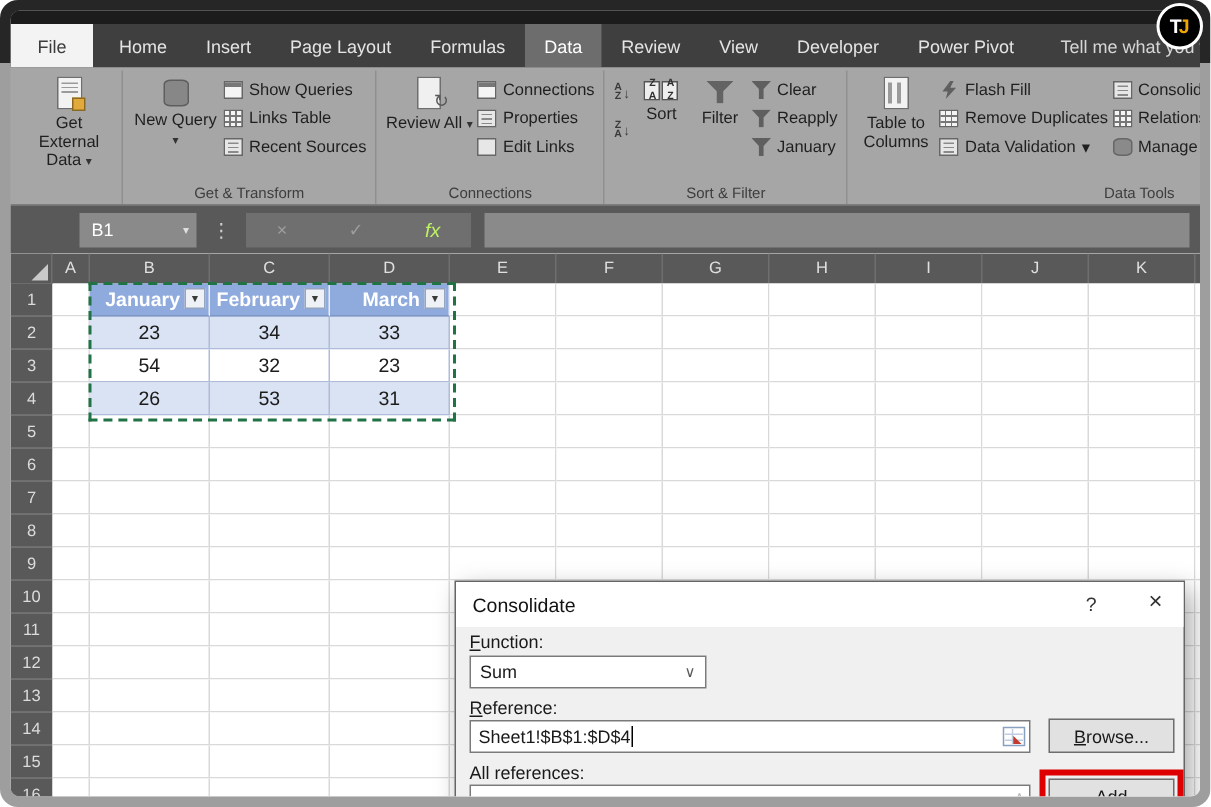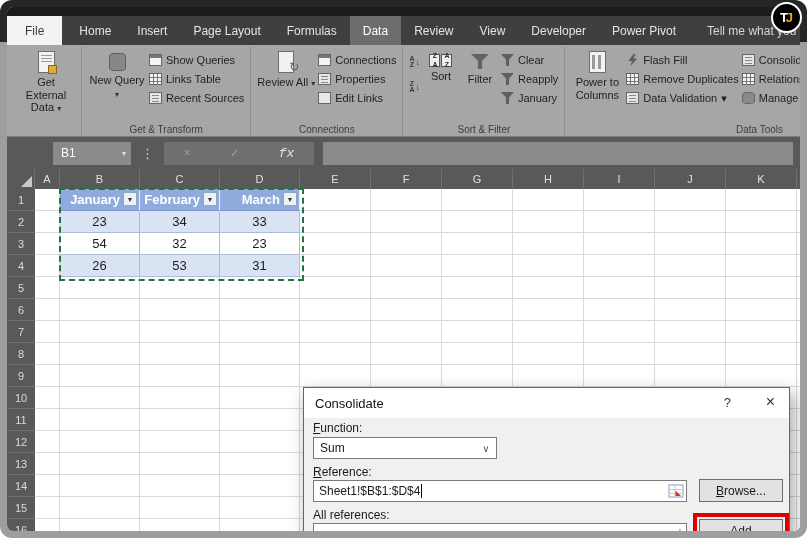--- a/index.html
+++ b/index.html
@@ -63,21 +63,21 @@
   .sic.win{background:#f4f4f4;}
   .sic.win::after{content:"";position:absolute;left:0;right:0;top:0;height:3px;background:#777;}
   
   .fbar{height:32px;background:#595959;display:flex;align-items:center;padding-left:46px;flex:none;}
   .namebox{width:78px;height:23px;background:#8a8a8a;display:flex;align-items:center;color:#fff;font-size:12px;
      padding:0 5px 0 8px;justify-content:space-between;box-sizing:border-box;}
   .nchev{font-size:8px;color:#dedede;}
   .fdots{color:#cfcfcf;font-size:13px;margin:0 10px;}
   .fxbox{width:150px;height:23px;background:#6f6f6f;display:flex;align-items:center;justify-content:space-around;}
   .fxi{color:#9d9d9d;font-size:12px;}
-  .fxi.fx{font-family:Liberation Mono, monospace;font-style:italic;font-size:13px;color:#e5e5e5;}
+  .fxi.fx{font-family:Liberation Sans, sans-serif;font-style:italic;font-size:13px;color:#bef264;}
   .finput{flex:1;height:23px;background:#8a8a8a;margin:0 7px 0 9px;}
   
   .sheet{position:relative;flex:1;background:#fff;overflow:hidden;}
   .colheads{display:flex;height:20px;background:#595959;}
   .corner{width:28px;flex:none;position:relative;border-right:1px solid #6f6f6f;box-sizing:border-box;background:#595959;}
   .corner::after{content:"";position:absolute;right:2px;bottom:2px;border-left:11px solid transparent;border-bottom:11px solid #c9c9c9;}
   .chc{flex:none;display:flex;align-items:center;justify-content:center;color:#e0e0e0;font-size:11px;
        border-right:1px solid #6f6f6f;box-sizing:border-box;}
   .chc.fill,.gc.fill{flex:1;border-right:none;}
   .gr{display:flex;height:22px;flex:none;}
@@ -94,21 +94,21 @@
   .ants{position:absolute;left:52px;top:19px;width:241px;height:89px;border:2px dashed #217346;pointer-events:none;z-index:3;}
   
   .dialog{position:absolute;left:296px;top:218px;width:487px;height:290px;background:#f0f0f0;
      border:1px solid #656565;box-shadow:4px 6px 16px rgba(0,0,0,.35);z-index:10;font-size:12px;color:#1a1a1a;box-sizing:border-box;}
   .dtop{position:absolute;left:0;top:0;right:0;height:30px;background:#fff;}
   .dtitle{position:absolute;left:11px;top:8px;font-size:13px;color:#111;}
   .dhelp{position:absolute;right:58px;top:7px;font-size:13px;color:#333;}
   .dclose{position:absolute;right:14px;top:5px;font-size:16px;color:#333;}
   .dlabel{position:absolute;font-size:12px;color:#1a1a1a;}
   .u{text-decoration:underline;}
-  .combo{position:absolute;left:9px;top:49px;width:184px;height:22px;background:#fff;border:1px solid #7a7a7a;
+  .combo{position:absolute;left:9px;top:49px;width:158px;height:22px;background:#fff;border:1px solid #7a7a7a;
      box-sizing:border-box;display:flex;align-items:center;}
   .combo>span:first-child{padding-left:6px;flex:1;}
   .cchev{width:20px;text-align:center;color:#5a5a5a;font-size:10px;}
   .reffield{position:absolute;left:9px;top:92px;width:374px;height:22px;background:#fff;border:1px solid #7a7a7a;
      box-sizing:border-box;display:flex;align-items:center;padding-left:5px;}
   .caret{width:1px;height:14px;background:#000;margin-left:1px;}
   .rangeicon{margin-left:auto;margin-right:2px;display:flex;}
   .dbtn{position:absolute;width:84px;height:23px;background:#e1e1e1;border:1px solid #6e6e6e;box-sizing:border-box;
      display:flex;align-items:center;justify-content:center;font-size:12px;color:#1a1a1a;}
   .listbox{position:absolute;left:9px;top:135px;width:374px;height:53px;background:#fff;border:1px solid #7a7a7a;box-sizing:border-box;}
@@ -236,21 +236,21 @@
               <span class="sic funnel"></span>
               <span>January</span>
             </div>
         </div>
         <div class="glabel">Sort &amp; Filter</div>
       </div>
 
       <div class="rgroup" style="border-right:none;">
         <div class="rbig" style="width:52px;">
           <div class="bic doccols"></div>
-          <div><span>Power to Columns</span></div>
+          <div><span>Table to Columns</span></div>
         </div>
         <div class="rcol">
           <div class="rsm">
               <span class="sic flash"></span>
               <span>Flash Fill</span>
             </div>
           <div class="rsm">
               <span class="sic grid"></span>
               <span>Remove Duplicates</span>
             </div>

